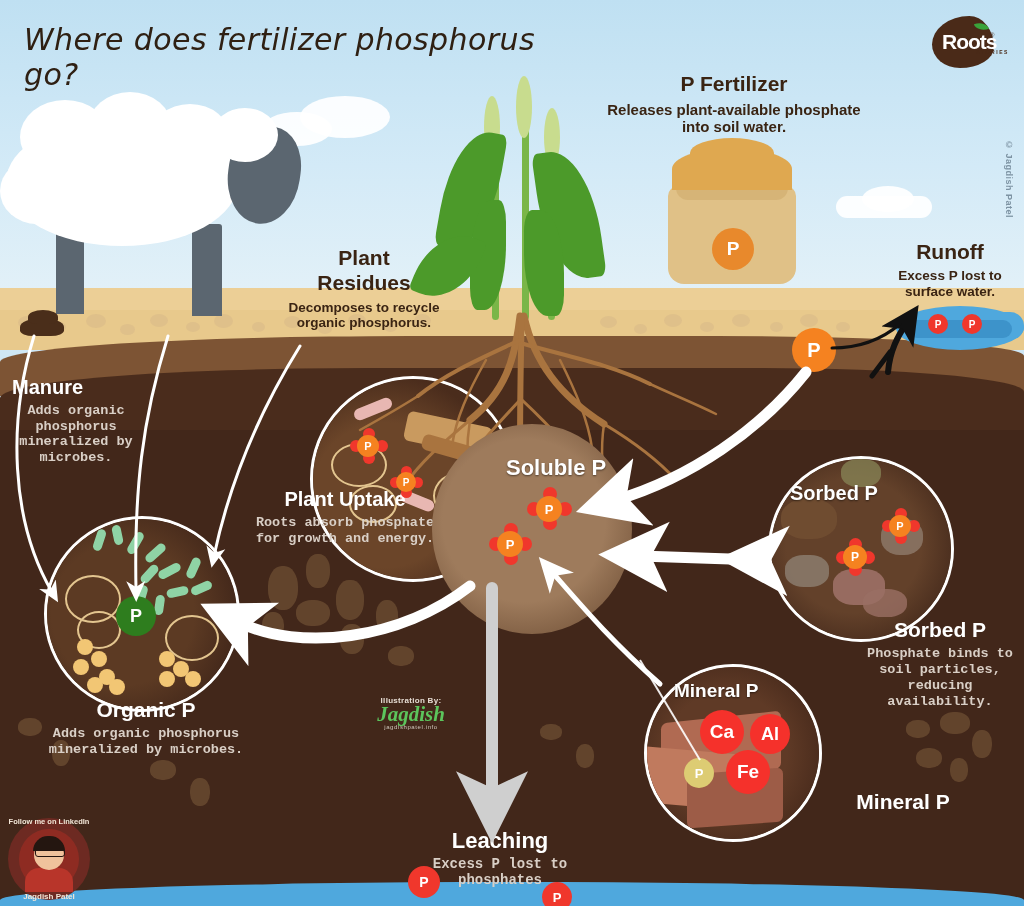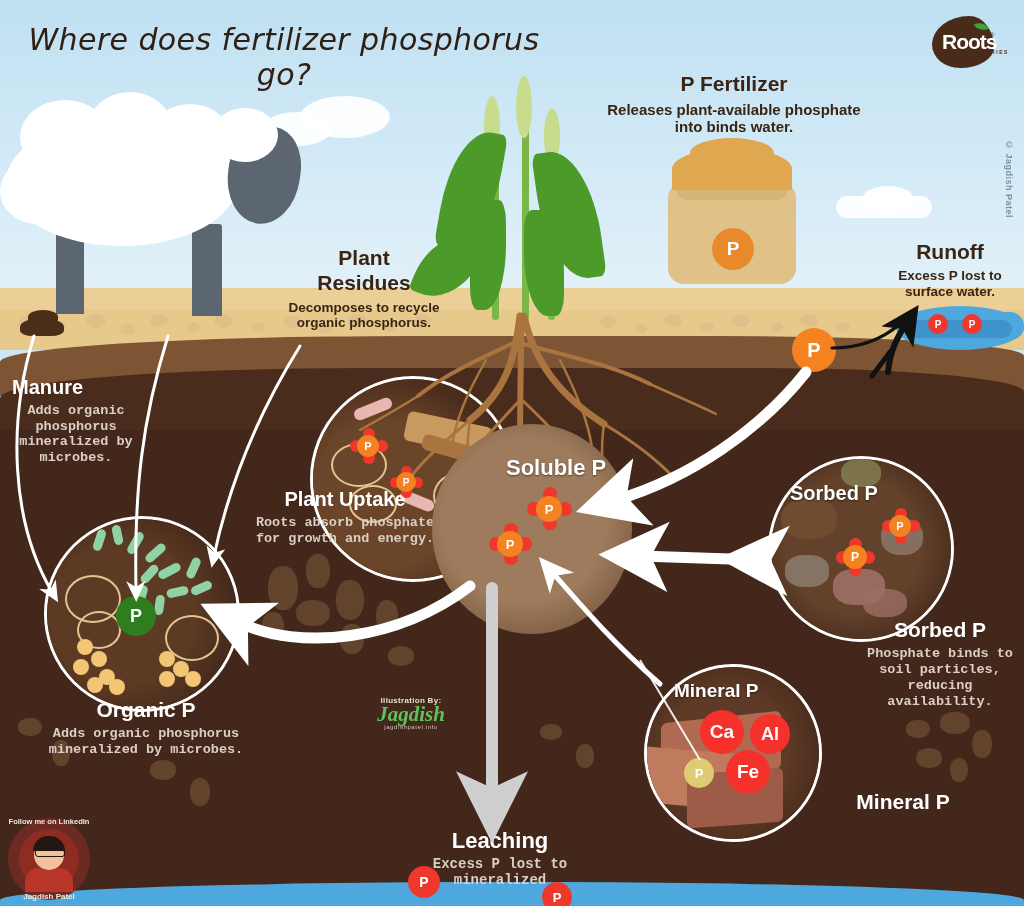--- a/index.html
+++ b/index.html
@@ -374,27 +374,27 @@
     <path d="M492 588 L492 800" stroke="#cfcfcf" stroke-width="12" fill="none" stroke-linecap="round" marker-end="url(#ahGrey)"></path>
 
     <path d="M888 372 C890 350 898 336 906 324" stroke="#111111" stroke-width="6" fill="none" stroke-linecap="round" marker-end="url(#ahBlk)"></path>
     <path d="M872 376 L890 352" stroke="#111111" stroke-width="5" fill="none" stroke-linecap="round"></path>
 
     <path d="M832 348 C866 348 886 336 900 324" stroke="#111111" stroke-width="3" fill="none" stroke-linecap="round"></path>
 
     <path d="M640 660 L700 760" stroke="#ffffff" stroke-width="2" fill="none" opacity=".9"></path>
   </svg>
 
-  <div class="lbl dark" style="left:24px;top:22px;width:520px;text-align:center;">
+  <div class="lbl dark" style="left:24px;top:22px;width:520px;text-align:left;">
     <div class="h" style="font-size:30px;font-family:'DejaVu Sans',sans-serif;font-style:italic;font-weight:normal;color:#2f2013;letter-spacing:.4px;">Where does fertilizer phosphorus go?</div>
   </div>
 
   <div class="lbl dark" style="left:604px;top:72px;width:260px;">
     <div class="h" style="font-size:21px;">P Fertilizer</div>
-    <div class="d" style="font-size:15px;margin-top:4px;">Releases plant-available phosphate into binds water.</div>
+    <div class="d" style="font-size:15px;margin-top:4px;">Releases plant-available phosphate into soil water.</div>
   </div>
 
   <div class="lbl dark" style="left:266px;top:246px;width:196px;">
     <div class="h" style="font-size:21px;">Plant</div>
     <div class="h" style="font-size:21px;">Residues</div>
     <div class="d" style="font-size:13.5px;margin-top:4px;">Decomposes to recycle organic phosphorus.</div>
   </div>
 
   <div class="lbl dark" style="left:876px;top:240px;width:148px;">
     <div class="h" style="font-size:21px;">Runoff</div>
@@ -421,21 +421,21 @@
     <div class="d" style="font-size:13.5px;margin-top:3px;">Phosphate binds to soil particles, reducing availability.</div>
   </div>
 
   <div class="lbl light" style="left:796px;top:790px;width:214px;">
     <div class="h" style="font-size:21px;">Mineral P</div>
   </div>
 
   <div class="lbl light" style="left:412px;top:828px;width:176px;">
     <div class="h" style="font-size:22px;">Leaching</div>
     <div class="d" style="font-size:14px;margin-top:2px;">Excess P lost to</div>
-    <div class="d" style="font-size:14px;">mineralized</div>
+    <div class="d" style="font-size:14px;">phosphates</div>
   </div>
 
   <div class="logo" style="left:932px;top:16px;width:80px;height:56px;">
     <div class="blob"></div>
     <div class="leaf"></div>
     <div class="word">Roots</div>
     <div class="reg">®</div>
     <div class="sub">STORIES</div>
   </div>
   <div class="copy">© Jagdish Patel</div>

